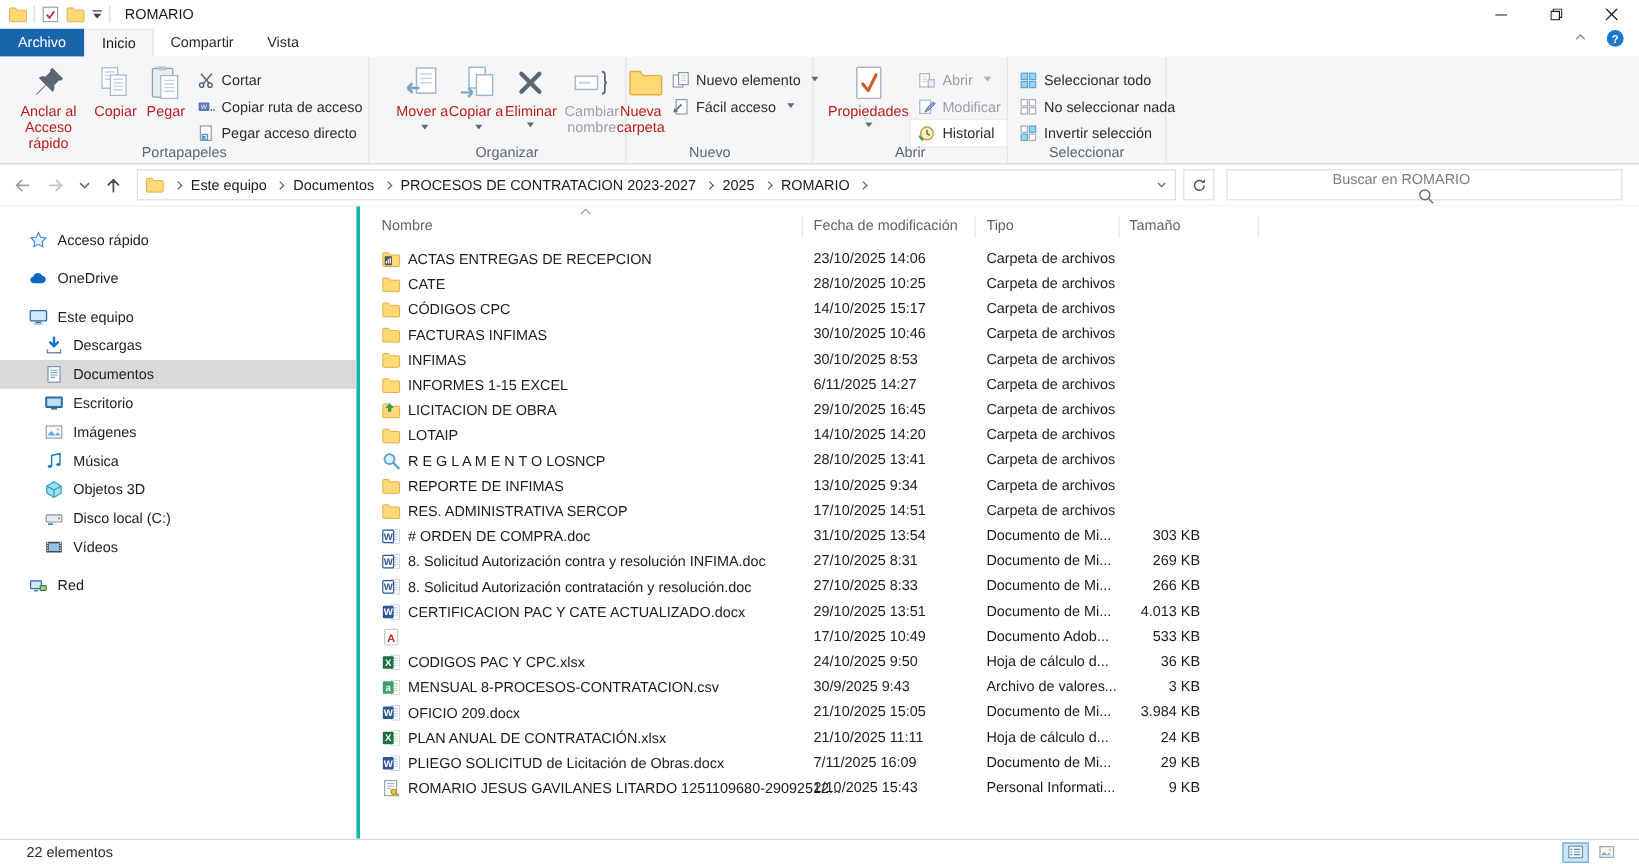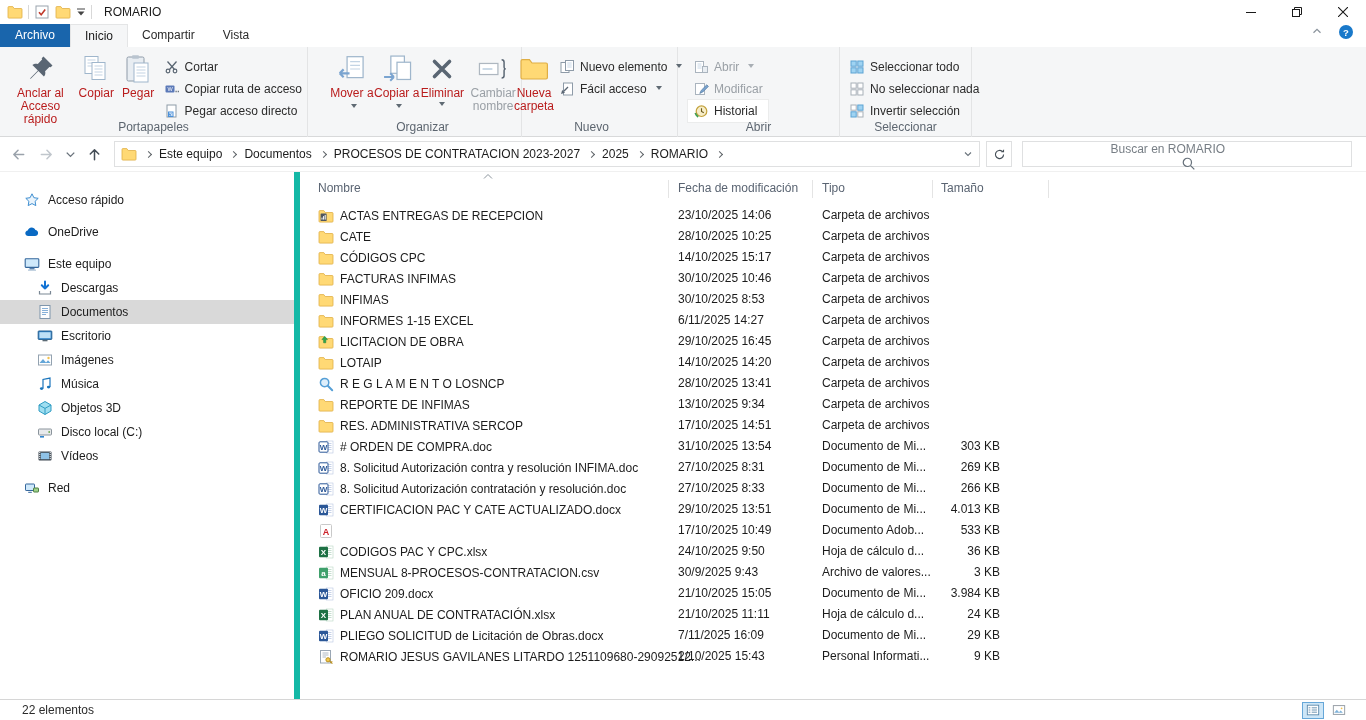--- a/index.html
+++ b/index.html
@@ -52,21 +52,21 @@
   .bchev{width:5px;height:5px;border-right:1.3px solid #5c6166;border-bottom:1.3px solid #5c6166;transform:rotate(-45deg);margin:0 6px 0 7px;flex:none;}
   .bseg{background:none;border:none;font-family:inherit;font-size:12px;color:#1c1c1c;padding:0 2px;white-space:nowrap;}
   .addr-caret{margin-left:auto;background:none;border:none;width:22px;display:flex;justify-content:center;}
   .refreshbtn{width:26px;height:26px;border:1px solid #dfe0e1;background:#fff;display:flex;align-items:center;justify-content:center;margin-left:2px;}
   .searchbox{width:330px;height:26px;border:1px solid #dfe0e1;background:#fff;display:flex;align-items:center;margin-left:6px;padding:0 6px 0 8px;flex-direction:column;}
   .searchbox input{flex:1;border:none;outline:none;font-family:inherit;font-size:12px;color:#1c1c1c;}
   .searchbox input::placeholder{color:#777e85;opacity:1;}
   .searchbox .i16{width:15px;height:15px;display:inline-flex;}
   
   .main{display:flex;height:528px;border-top:1px solid #f0f0f0;}
-  .sidebar{width:300px;padding-top:16px;border-right:6px solid #14b8a6;overflow:hidden;}
+  .sidebar{width:300px;padding-top:16px;border-right:3px solid #14b8a6;overflow:hidden;}
   .sitem{height:24px;display:flex;align-items:center;gap:8px;font-size:12px;color:#1c1c1c;}
   .sitem.lvl0{padding-left:24px;}
   .sitem.lvl1{padding-left:37px;}
   .sitem.gap{margin-top:8px;}
   .sitem.selected{background:#d9d9d9;}
   .sicon16{width:16px;height:16px;display:inline-flex;flex:none;}
   
   .filearea{flex:1;position:relative;background:#fff;}
   .list-header{position:absolute;top:6px;left:0;right:0;height:22px;color:#5a6472;}
   .hcol{position:absolute;top:3px;background:none;border:none;font-family:inherit;font-size:12px;color:#5a6472;text-align:left;padding:0;}
@@ -287,21 +287,21 @@
               </svg>
             </span>
           <span class="blabel">Cambiar nombre</span>
         </button>
       </div>
       <div class="glabel">Organizar</div>
     </div>
 
     <div class="rgroup" style="left:506px;width:172px;">
       <div class="grow" style="padding-left:8px;">
-        <button class="bigbtn" style="width:52px;">
+        <button class="bigbtn" style="width:52px;align-items:flex-end;">
           <span class="bicon">
               <svg viewBox="0 0 32 32">
                 <path d="M3 8c0-.8.6-1.4 1.4-1.4h7L14 10h14c.8 0 1.4.6 1.4 1.4v13.2c0 .8-.6 1.4-1.4 1.4H4.4c-.8 0-1.4-.6-1.4-1.4z" fill="#ffd975" stroke="#dfae45" stroke-width="1.2"></path>
               </svg>
             </span>
           <span class="blabel">Nueva carpeta</span>
         </button>
         <div class="smallcol">
           <button class="smallbtn">
               <span class="sicon">
@@ -325,20 +325,30 @@
               <span>Fácil acceso</span>
               <span class="caret"></span>
             </button>
         </div>
       </div>
       <div class="glabel">Nuevo</div>
     </div>
 
     <div class="rgroup" style="left:678px;width:162px;">
       <div class="grow" style="padding-left:10px;">
+        <button class="bigbtn" style="width:72px;">
+          <span class="bicon">
+              <svg viewBox="0 0 32 32">
+                <rect x="6" y="3" width="20" height="26" rx="1" fill="#fff" stroke="#aab4be" stroke-width="1.2"></rect>
+                <path d="M11 17l4.5 5.5L22 9.5" fill="none" stroke="#cf5b2e" stroke-width="2.6" stroke-linecap="round" stroke-linejoin="round"></path>
+              </svg>
+            </span>
+          <span class="blabel">Propiedades</span>
+          <span class="caret below"></span>
+        </button>
         <div class="smallcol">
           <button class="smallbtn dim">
               <span class="sicon">
                 <svg viewBox="0 0 16 16">
                   <rect x="2.5" y="2.5" width="8" height="11" fill="#fff" stroke="#aab4be"></rect>
                   <path d="M4.5 5h4M4.5 7h4M4.5 9h4" stroke="#c3d4e4" stroke-width=".9"></path>
                   <rect x="9.5" y="7.5" width="5" height="6" fill="#e9eef3" stroke="#aab4be"></rect>
                 </svg>
               </span>
               <span>Abrir</span>

